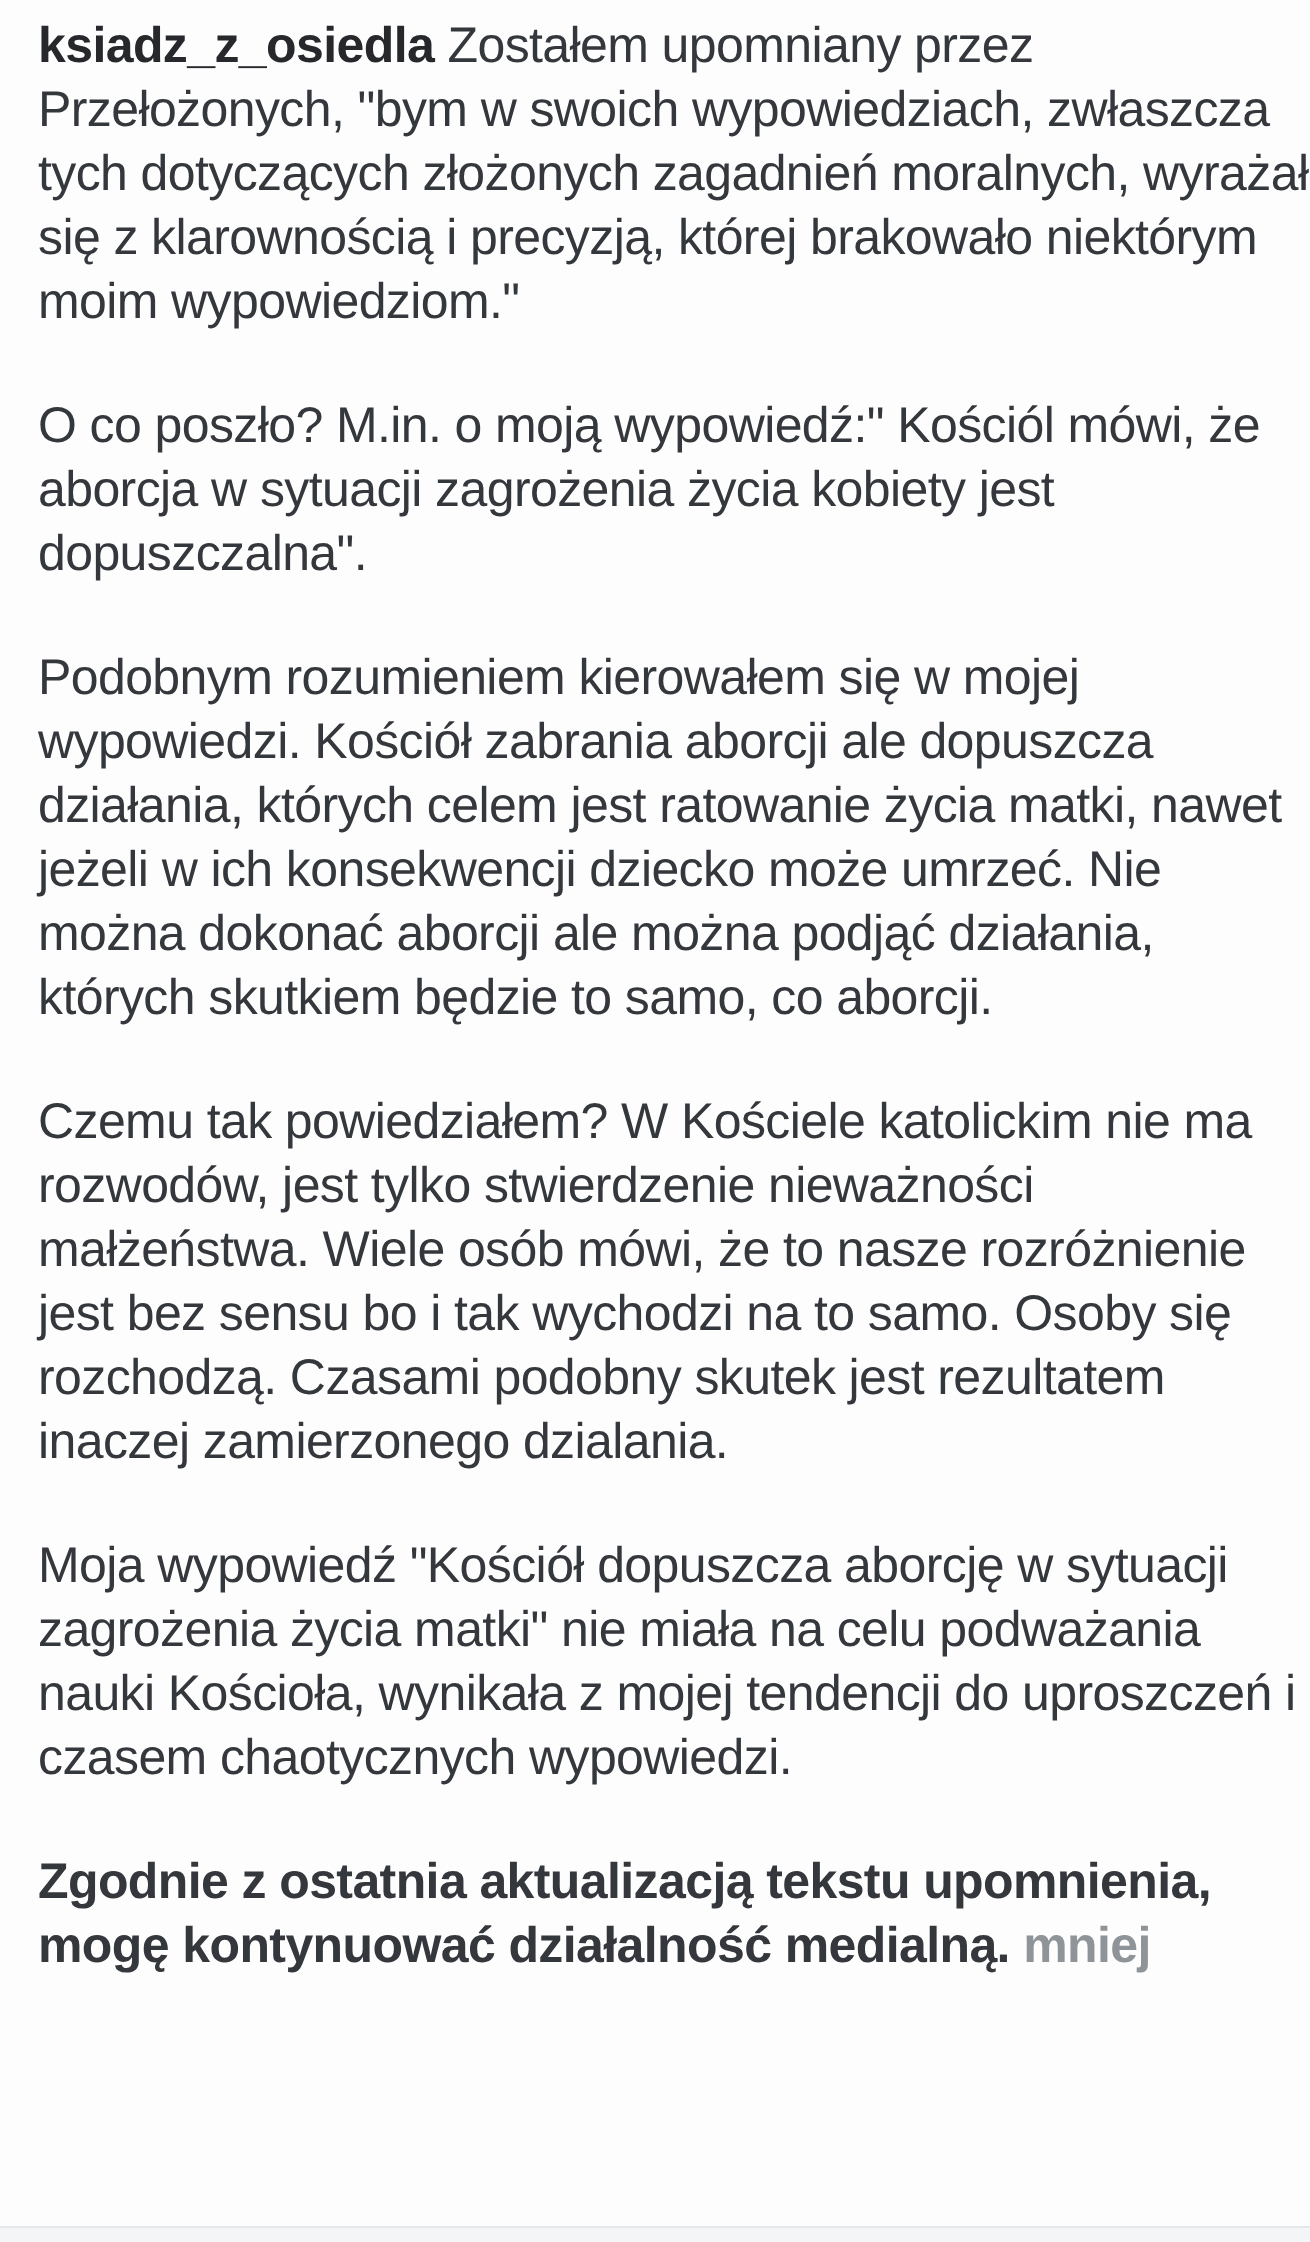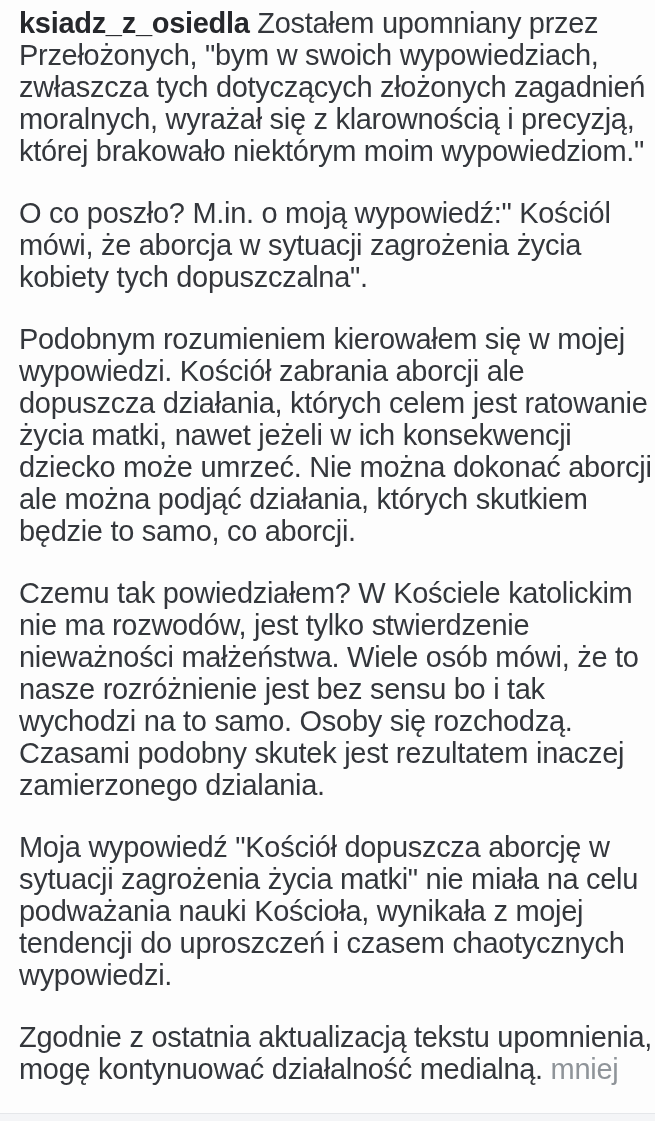--- a/index.html
+++ b/index.html
@@ -18,30 +18,31 @@
   }
   .screen{
     position:relative;
     width:655px;
     height:1121px;
     background:var(--background);
     overflow:hidden;
   }
   .caption{
     padding:7px 0 0 19px;
-    font-size:29px;
+    font-size:25px;
     line-height:32px;
     letter-spacing:-0.3px;
     color:var(--text);
   }
   .para{
     margin:0 0 30px 0;
   }
   .para.last{
     margin-bottom:0;
+    font-weight:bold;
   }
   .username{
     font-weight:700;
     color:var(--username);
     cursor:pointer;
   }
   .less{
     color:var(--less);
     cursor:pointer;
   }
@@ -59,21 +60,21 @@
 <body>
 
 <div class="screen">
   <div class="caption">
 
     <p class="para">
       <span class="username">ksiadz_z_osiedla</span>
       <span>Zostałem upomniany przez Przełożonych, "bym w swoich wypowiedziach, zwłaszcza tych dotyczących złożonych zagadnień moralnych, wyrażał się z klarownością i precyzją, której brakowało niektórym moim wypowiedziom."</span>
     </p>
 
-    <p class="para">O co poszło? M.in. o moją wypowiedź:" Kościól mówi, że aborcja w sytuacji zagrożenia życia kobiety tych dopuszczalna".</p>
+    <p class="para">O co poszło? M.in. o moją wypowiedź:" Kościól mówi, że aborcja w sytuacji zagrożenia życia kobiety jest dopuszczalna".</p>
 
     <p class="para">Podobnym rozumieniem kierowałem się w mojej wypowiedzi. Kościół zabrania aborcji ale dopuszcza działania, których celem jest ratowanie życia matki, nawet jeżeli w ich konsekwencji dziecko może umrzeć. Nie można dokonać aborcji ale można podjąć działania, których skutkiem będzie to samo, co aborcji.</p>
 
     <p class="para">Czemu tak powiedziałem? W Kościele katolickim nie ma rozwodów, jest tylko stwierdzenie nieważności małżeństwa. Wiele osób  mówi, że to nasze rozróżnienie jest bez sensu bo i tak wychodzi na to samo. Osoby się rozchodzą. Czasami podobny skutek jest rezultatem inaczej zamierzonego dzialania.</p>
 
     <p class="para">Moja wypowiedź "Kościół dopuszcza aborcję w sytuacji zagrożenia życia matki" nie miała na celu podważania nauki Kościoła, wynikała z mojej tendencji do uproszczeń i czasem chaotycznych wypowiedzi.</p>
 
 
     <p class="para last">
       <span>Zgodnie z ostatnia aktualizacją tekstu upomnienia, mogę kontynuować działalność medialną.</span>

